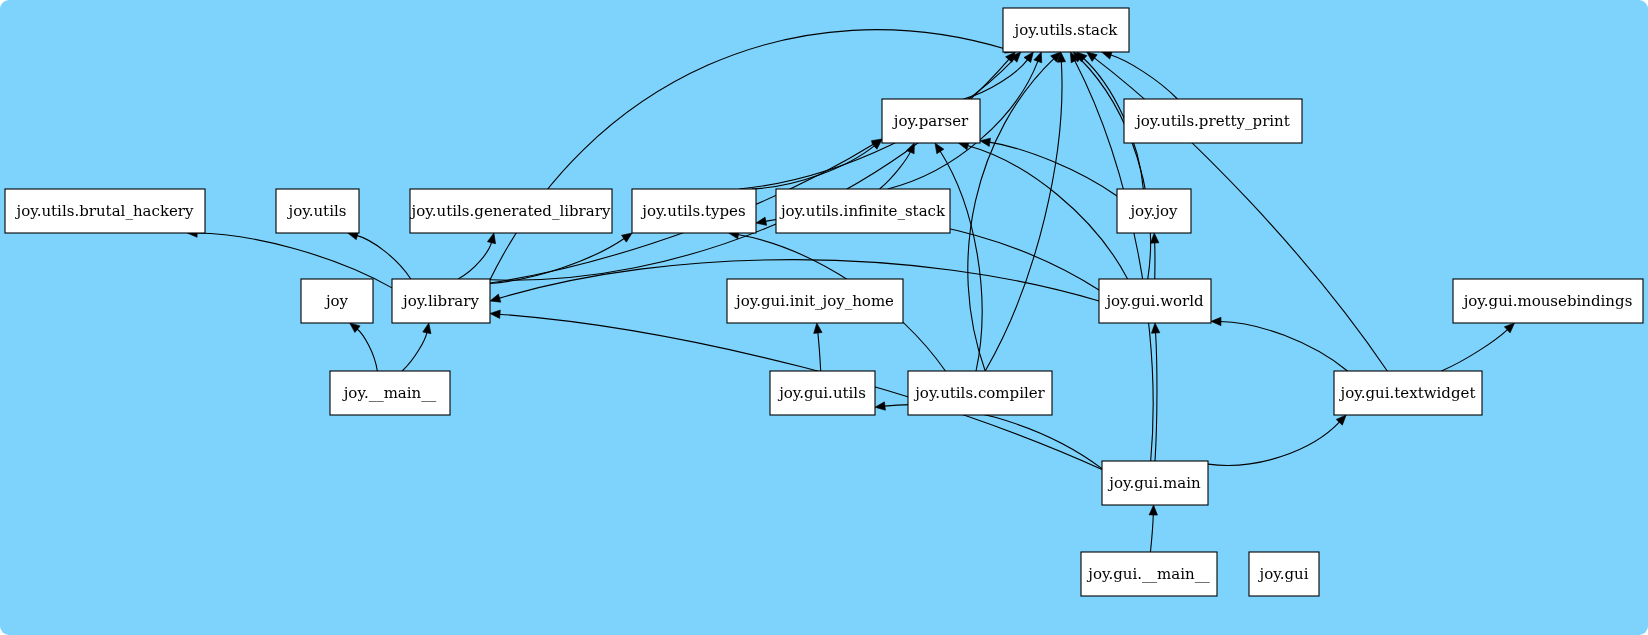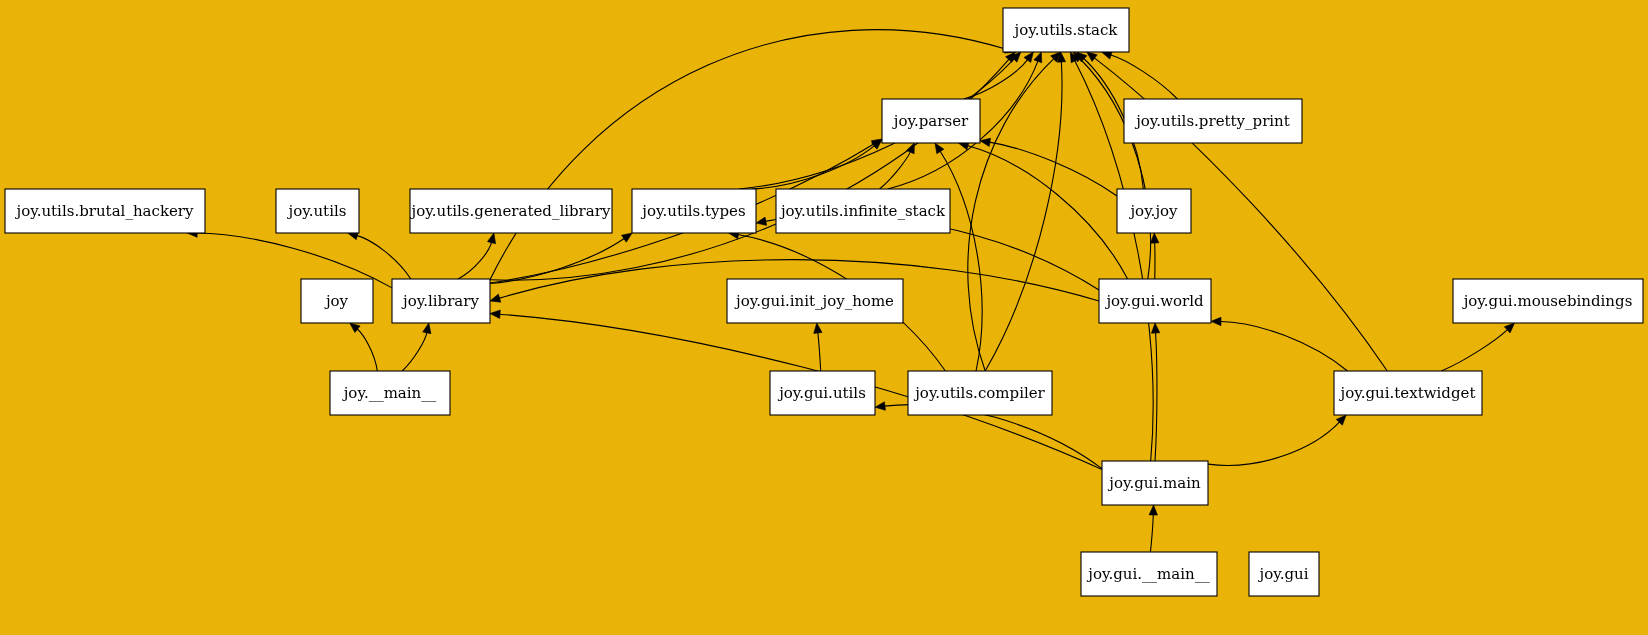--- a/index.html
+++ b/index.html
@@ -11,21 +11,22 @@
   body {
     width: 1648px;
     height: 635px;
     overflow: hidden;
     font-family: "DejaVu Serif", "Liberation Serif", serif;
   }
   #graph-root {
     position: relative;
     width: 1648px;
     height: 635px;
-    background: #eab308;
+    background: #7dd3fc;
+    border-radius: 9px;
   }
   svg#graph-svg {
     display: block;
     width: 1648px;
     height: 635px;
   }
   .node-box {
     fill: #ffffff;
     stroke: #000000;
     stroke-width: 1.1;

